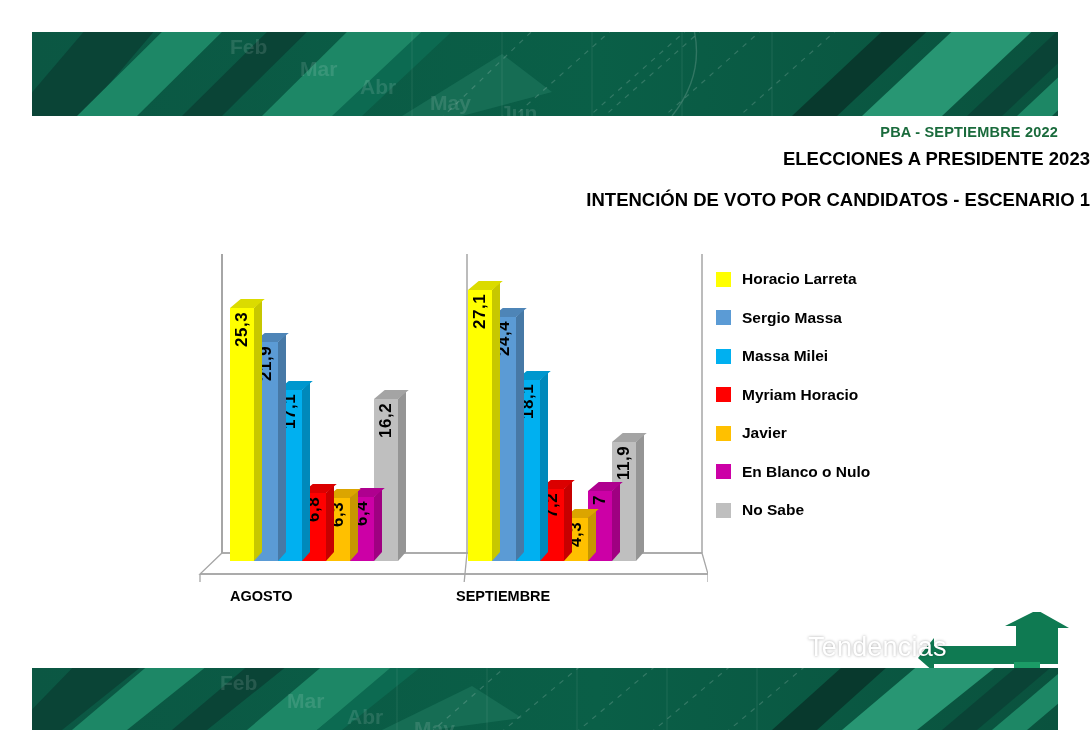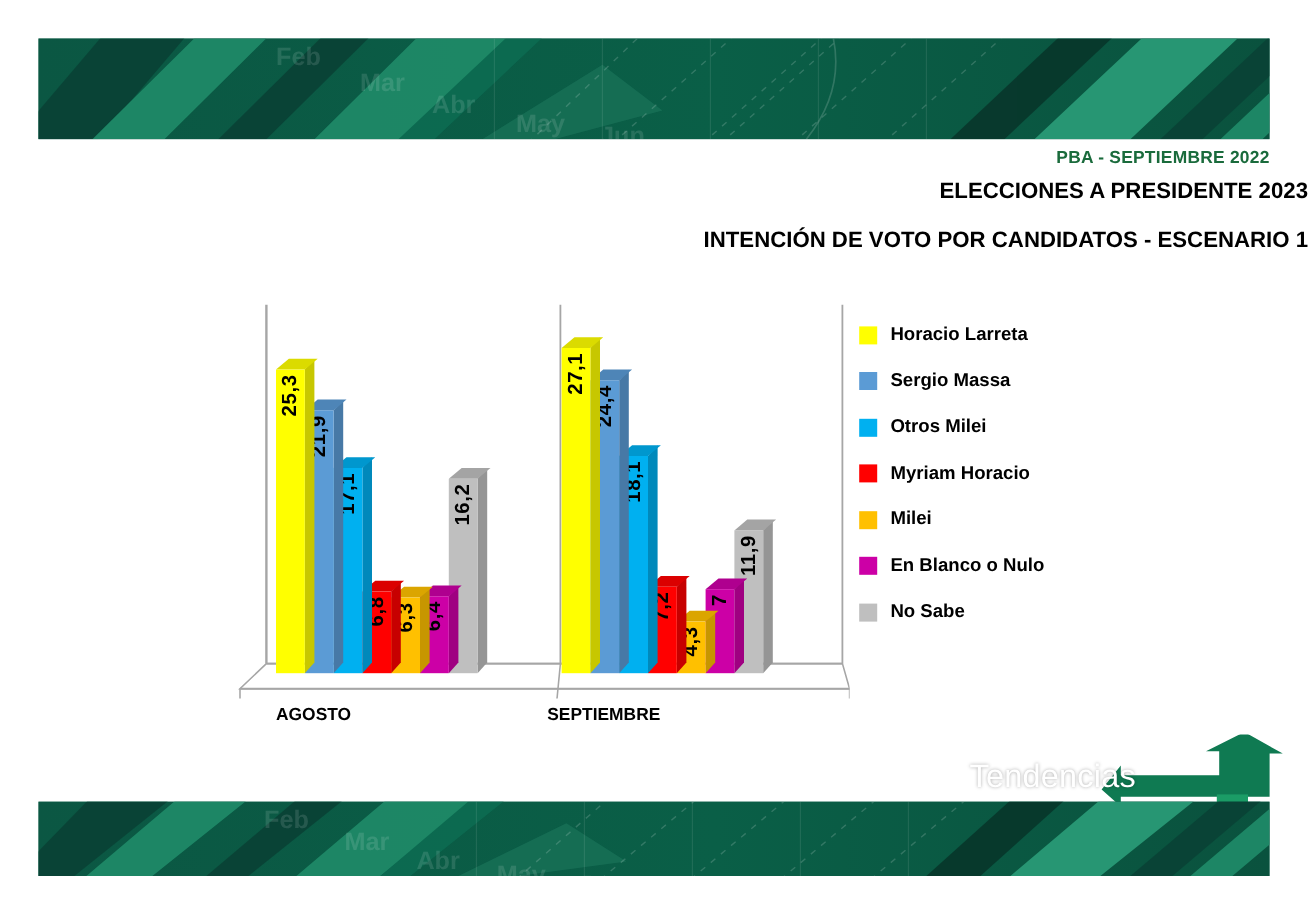--- a/index.html
+++ b/index.html
@@ -269,29 +269,29 @@
     <div class="legend-item">
       <span class="legend-swatch" style="background: rgb(255, 255, 0);"></span>
       <span class="legend-label">Horacio Larreta</span>
     </div>
     <div class="legend-item">
       <span class="legend-swatch" style="background: rgb(91, 155, 213);"></span>
       <span class="legend-label">Sergio Massa</span>
     </div>
     <div class="legend-item">
       <span class="legend-swatch" style="background: rgb(0, 176, 240);"></span>
-      <span class="legend-label">Otros Milei</span>
+      <span class="legend-label">Massa Milei</span>
     </div>
     <div class="legend-item">
       <span class="legend-swatch" style="background: rgb(255, 0, 0);"></span>
       <span class="legend-label">Myriam Horacio</span>
     </div>
     <div class="legend-item">
       <span class="legend-swatch" style="background: rgb(255, 192, 0);"></span>
-      <span class="legend-label">Milei</span>
+      <span class="legend-label">Javier</span>
     </div>
     <div class="legend-item">
       <span class="legend-swatch" style="background: rgb(204, 0, 166);"></span>
       <span class="legend-label">En Blanco o Nulo</span>
     </div>
     <div class="legend-item">
       <span class="legend-swatch" style="background: rgb(191, 191, 191);"></span>
       <span class="legend-label">No Sabe</span>
     </div>
   </div>

